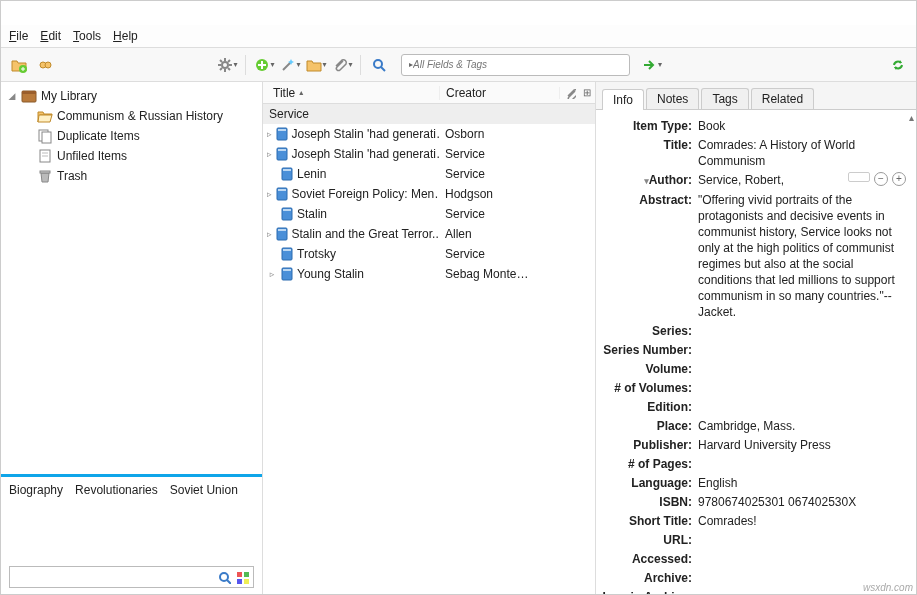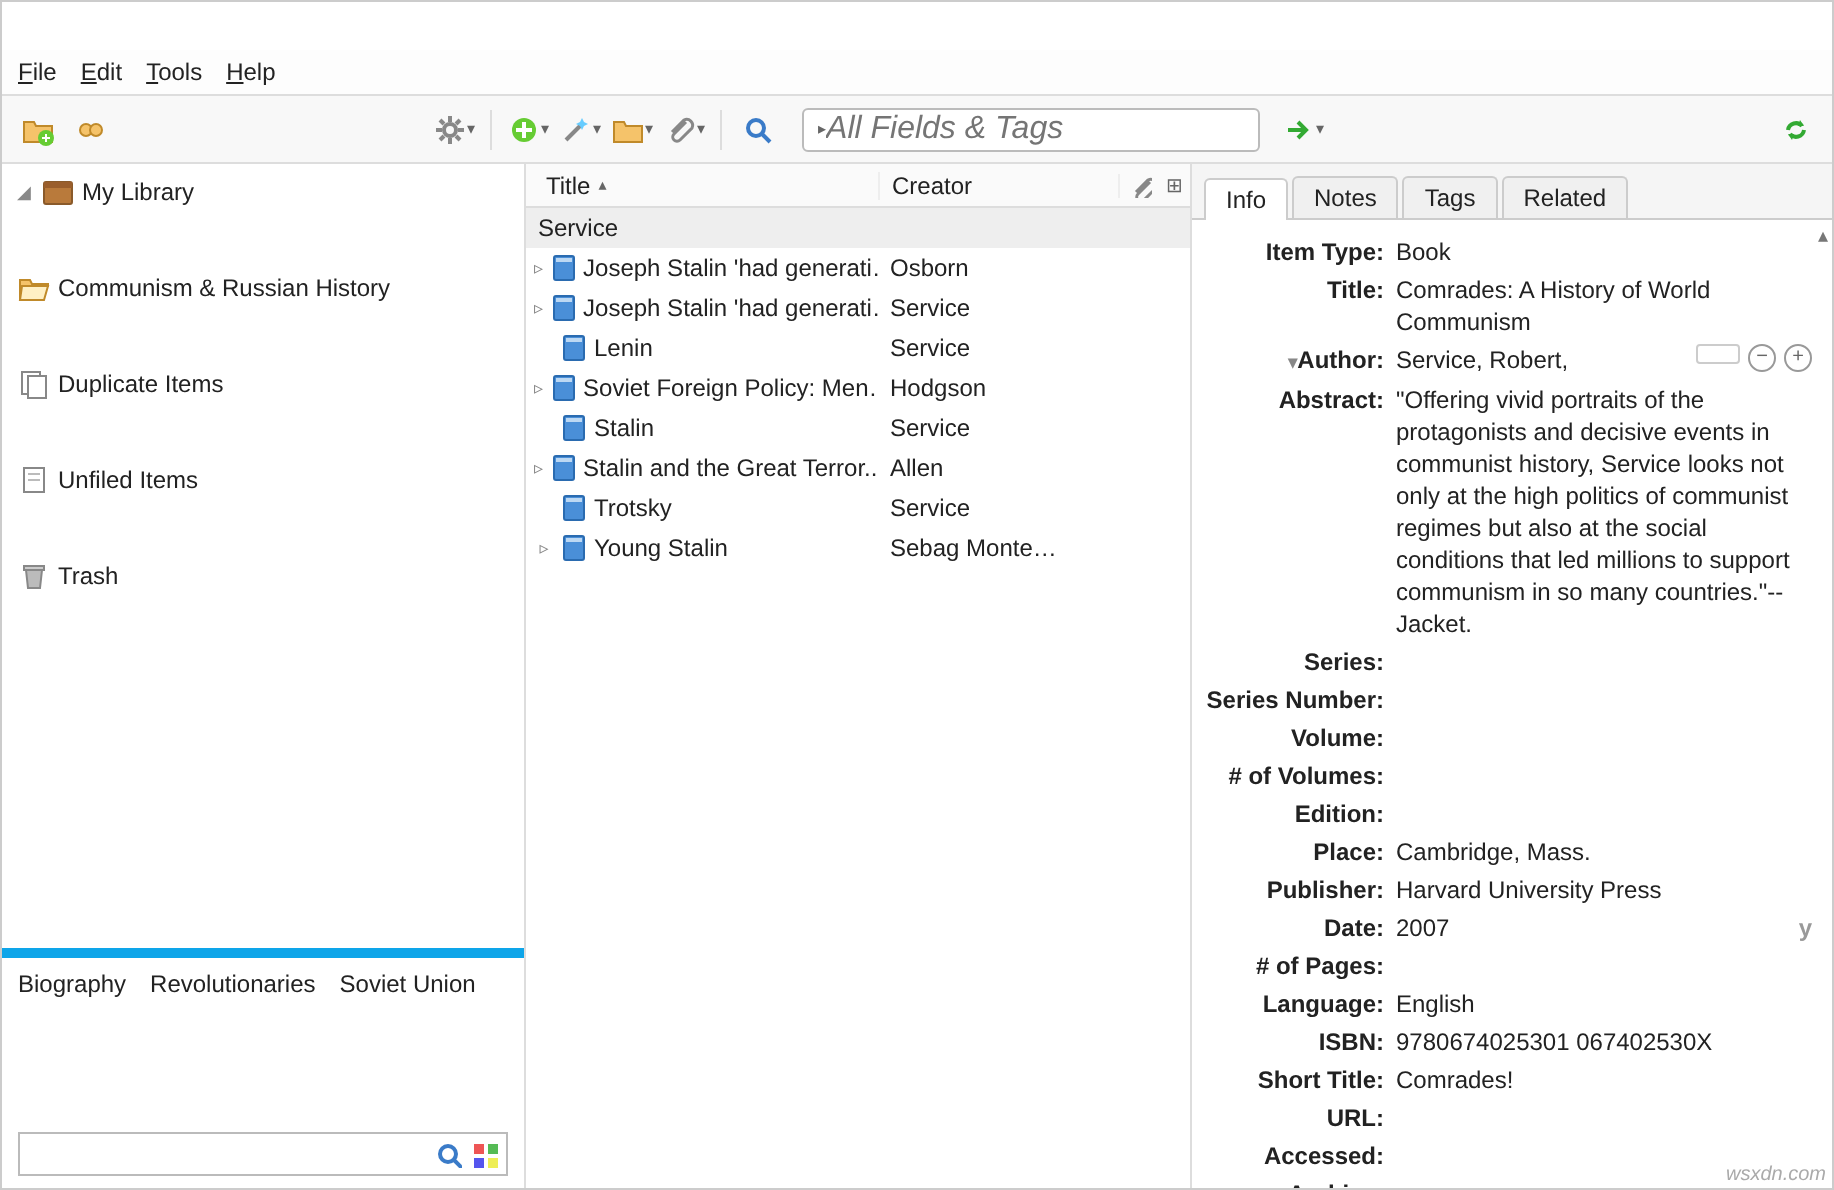--- a/index.html
+++ b/index.html
@@ -3,27 +3,27 @@
 <meta charset="utf-8">
 <style>
 * { box-sizing: border-box; margin: 0; padding: 0; }
 body { font-family: "Segoe UI", Tahoma, Arial, sans-serif; font-size: 12px; color: #222; background: #fff; width: 917px; height: 595px; overflow: hidden; display: flex; flex-direction: column; border: 1px solid #ccc; }
 .menubar { display:flex; gap:12px; padding:4px 8px; border-bottom:1px solid #ddd; background:#fdfdfd;margin-top:24px; }
 .menubar span { cursor:default; }
 .menubar span u { text-decoration:underline; }
 .toolbar { display:flex; align-items:center; gap:6px; padding:4px 8px; border-bottom:1px solid #ddd; background:#f8f8f8; height:34px; }
 .toolbar .spacer { flex:0 0 auto; width:150px; }
 .toolbar .searchbox { flex:1; display:flex; align-items:center; border:1px solid #bbb; border-radius:3px; height:22px; background:#fff; padding:0 6px; margin:0 6px; }
-.toolbar .searchbox input { flex:1; border:none; outline:none; font-size:16px; font-style:italic; color:#888; background:transparent; }
+.toolbar .searchbox input { flex:1; border:none; outline:none; font-size:10px; font-style:italic; color:#888; background:transparent; }
 .main { flex:1; display:flex; min-height:0; }
 .leftcol { width:262px; display:flex; flex-direction:column; border-right:1px solid #ddd; }
 .libtree { flex:1; overflow:auto; padding:4px 0; }
 .libtree .row { display:flex; align-items:center; height:20px; padding-left:6px; gap:4px; cursor:default; }
-.libtree .row.indent { padding-left:8px;margin-top:28px; }
-.tagpanel { border-top:5px solid #0ea5e9; padding:6px 8px; height:120px; display:flex; flex-direction:column; }
+.libtree .row.indent { padding-left:36px; }
+.tagpanel { border-top:3px solid #0ea5e9; padding:6px 8px; height:120px; display:flex; flex-direction:column; }
 .tagpanel .tags { flex:1; display:flex; gap:12px; flex-wrap:wrap; align-content:flex-start; }
 .tagpanel .tagsearch { display:flex; border:1px solid #bbb; height:22px; align-items:center; padding:0 4px; gap:4px; }
 .tagpanel .tagsearch input { flex:1; border:none; outline:none; font-size:12px; }
 .midcol { flex:1; display:flex; flex-direction:column; border-right:1px solid #ddd; min-width:0; }
 .listhdr { display:flex; border-bottom:1px solid #ddd; background:#fafafa; height:22px; align-items:center; font-weight:400; }
 .listhdr .col-title { flex:1; padding-left:10px; display:flex; align-items:center; gap:4px;text-align:center;}
 .listhdr .col-creator { width:120px; border-left:1px solid #eee; padding-left:6px; }
 .listhdr .col-icons { width:36px; border-left:1px solid #eee; display:flex; justify-content:space-around;}
 .itemlist { flex:1; overflow:auto; }
 .itemlist .row { display:flex; align-items:center; height:20px; }
@@ -429,25 +429,20 @@
         </div>
         <div class="fieldrow">
           <div class="lbl">Place:</div>
           <div class="val">Cambridge, Mass.</div>
         </div>
         <div class="fieldrow">
           <div class="lbl">Publisher:</div>
           <div class="val">Harvard University Press</div>
         </div>
         <div class="fieldrow">
-          <div class="lbl">Date:</div>
-          <div class="val">2007</div>
-          <span class="ylabel">y</span>
-        </div>
-        <div class="fieldrow">
           <div class="lbl"># of Pages:</div>
           <div class="val"></div>
         </div>
         <div class="fieldrow">
           <div class="lbl">Language:</div>
           <div class="val">English</div>
         </div>
         <div class="fieldrow">
           <div class="lbl">ISBN:</div>
           <div class="val">9780674025301 067402530X</div>

